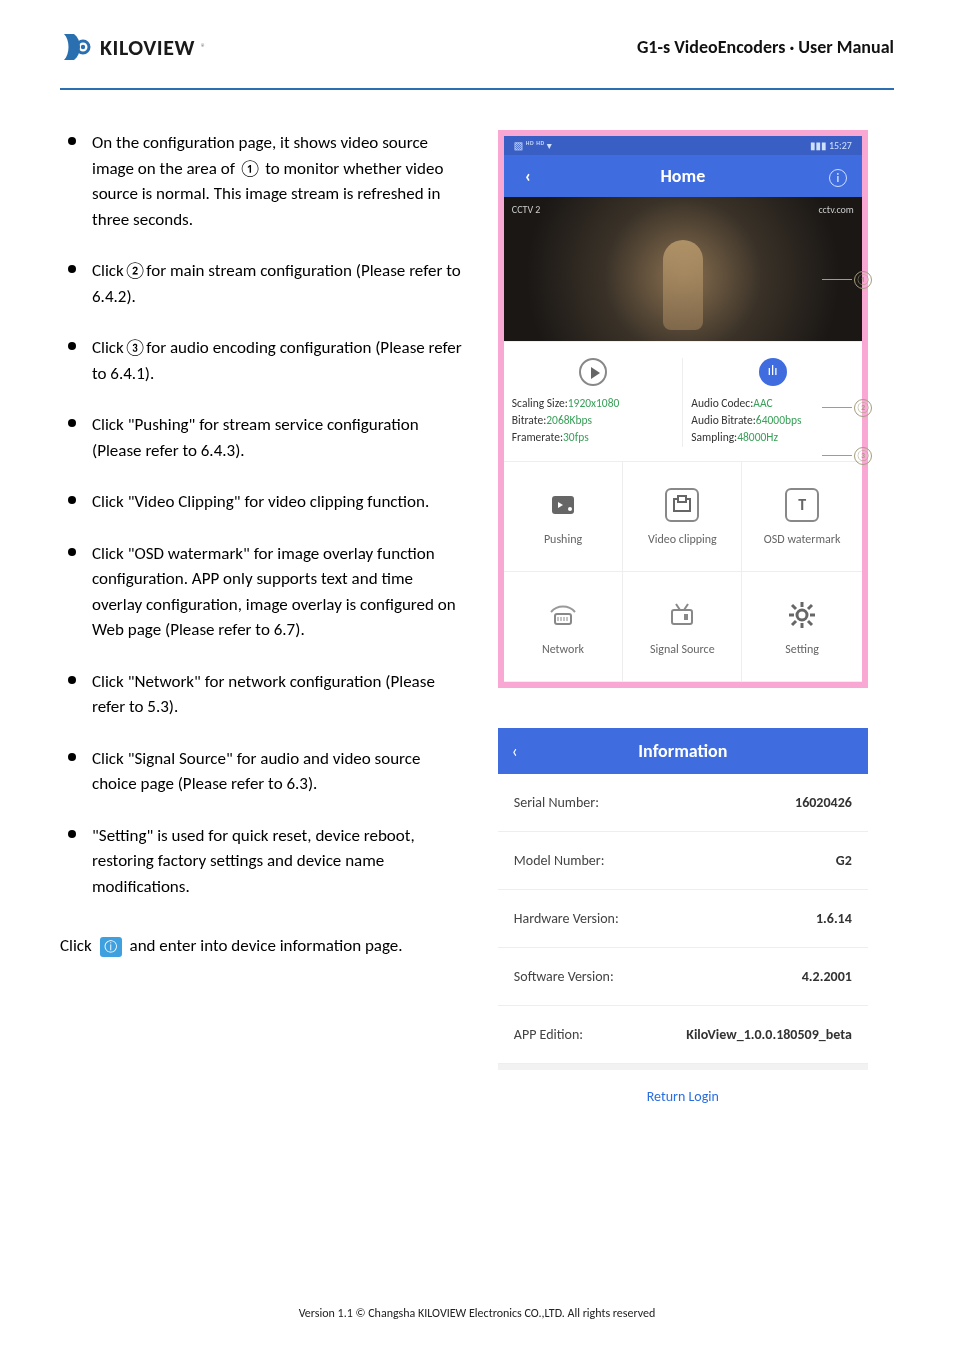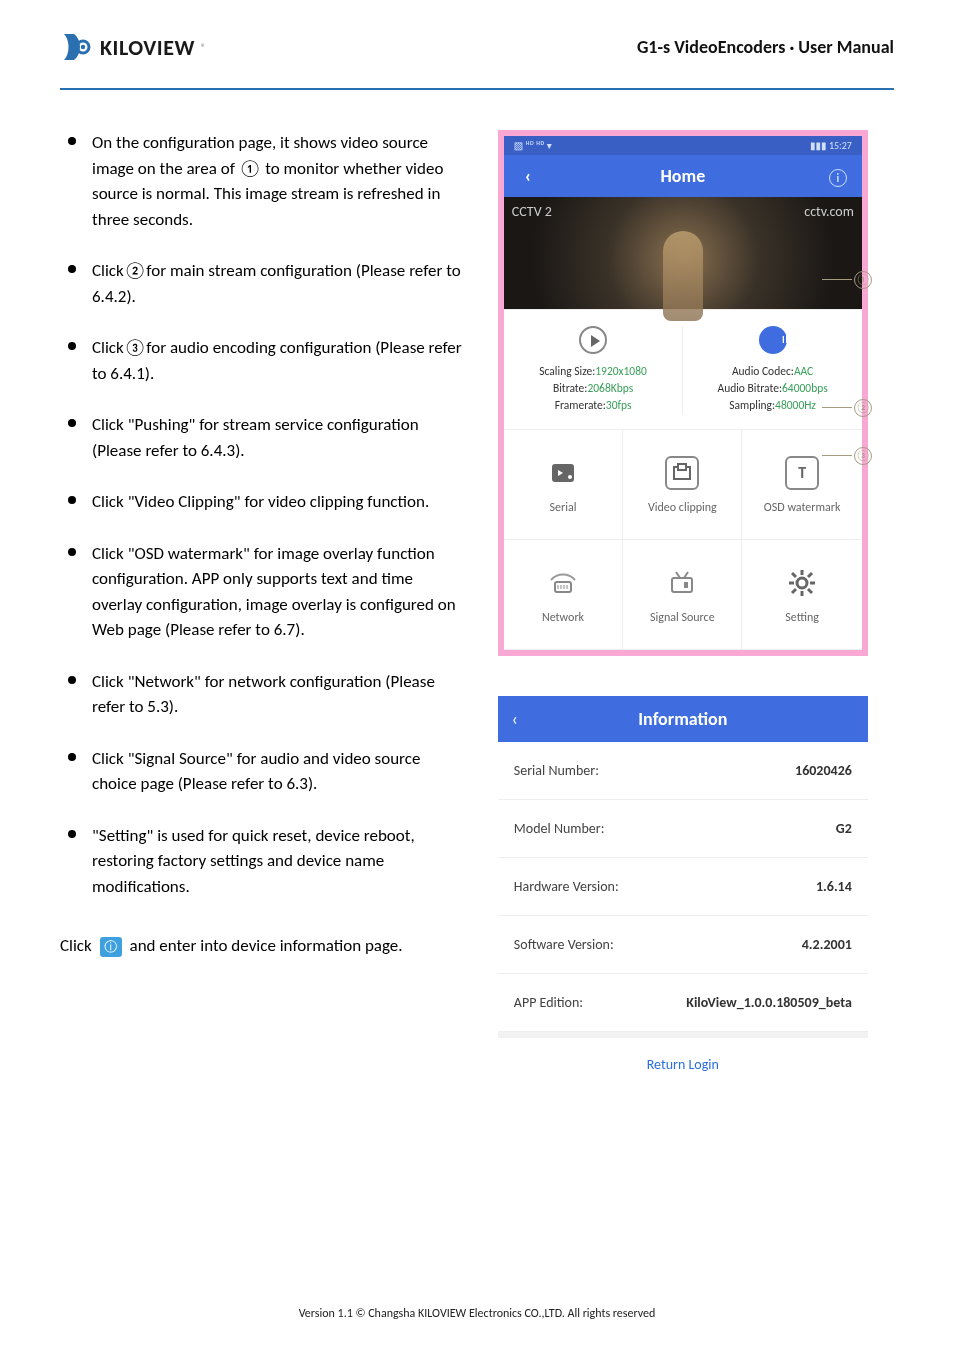--- a/index.html
+++ b/index.html
@@ -136,43 +136,43 @@
     width: 18px;
     height: 18px;
     border: 1.5px solid #cfe0ff;
     border-radius: 50%;
     color: #cfe0ff;
     font-size: 11px;
     line-height: 17px;
     text-align: center;
   }
   .preview {
-    height: 112px;
+    height: 144px;
     background: radial-gradient(circle at 50% 55%, #8a7050 0%, #3a3228 40%, #1a1715 80%);
     position: relative;
     color: #ddd;
-    font-size: 14px;
+    font-size: 10px;
   }
   .preview .top-left { position: absolute; top: 6px; left: 8px; color:#ccc; }
   .preview .top-right { position: absolute; top: 6px; right: 8px; color:#ccc; }
   .preview .figure {
     position:absolute; left:50%; top:30%; transform:translateX(-50%);
     width:40px;height:90px;
     background: linear-gradient(#c0a070,#8a7050);
     border-radius:20px 20px 8px 8px;
     opacity:0.8;
   }
   .params {
     display: flex;
     border-top: 1px solid #eee;
     padding: 16px 0 14px;
   }
   .params-col {
     flex: 1;
-    text-align: center;
+    text-align: left;
     padding: 0 8px;
   }
   .params-col:first-child { border-right: 1px solid #eee; }
   .param-icon {
     width: 28px;
     height: 28px;
     margin: 0 auto 10px;
     border-radius: 50%;
   }
   .param-icon.play {
@@ -364,21 +364,21 @@
         </div>
         <div class="grid6">
           <div class="cell">
             <div class="cell-icon noborder">
               <svg width="30" height="30" viewBox="0 0 30 30">
                   <rect x="4" y="6" width="22" height="18" rx="3" fill="#666"></rect>
                   <path d="M10 12l5 3-5 3z" fill="#fff"></path>
                   <circle cx="22" cy="19" r="2" fill="#fff"></circle>
                 </svg>
             </div>
-            <span>Serial</span>
+            <span>Pushing</span>
           </div>
           <div class="cell">
             <div class="cell-icon">
               <svg width="20" height="20" viewBox="0 0 20 20">
                   <rect x="2" y="4" width="16" height="12" fill="none" stroke="#666" stroke-width="2"></rect>
                   <rect x="6" y="1" width="8" height="6" fill="#fff" stroke="#666" stroke-width="2"></rect>
                 </svg>
             </div>
             <span>Video clipping</span>
           </div>

